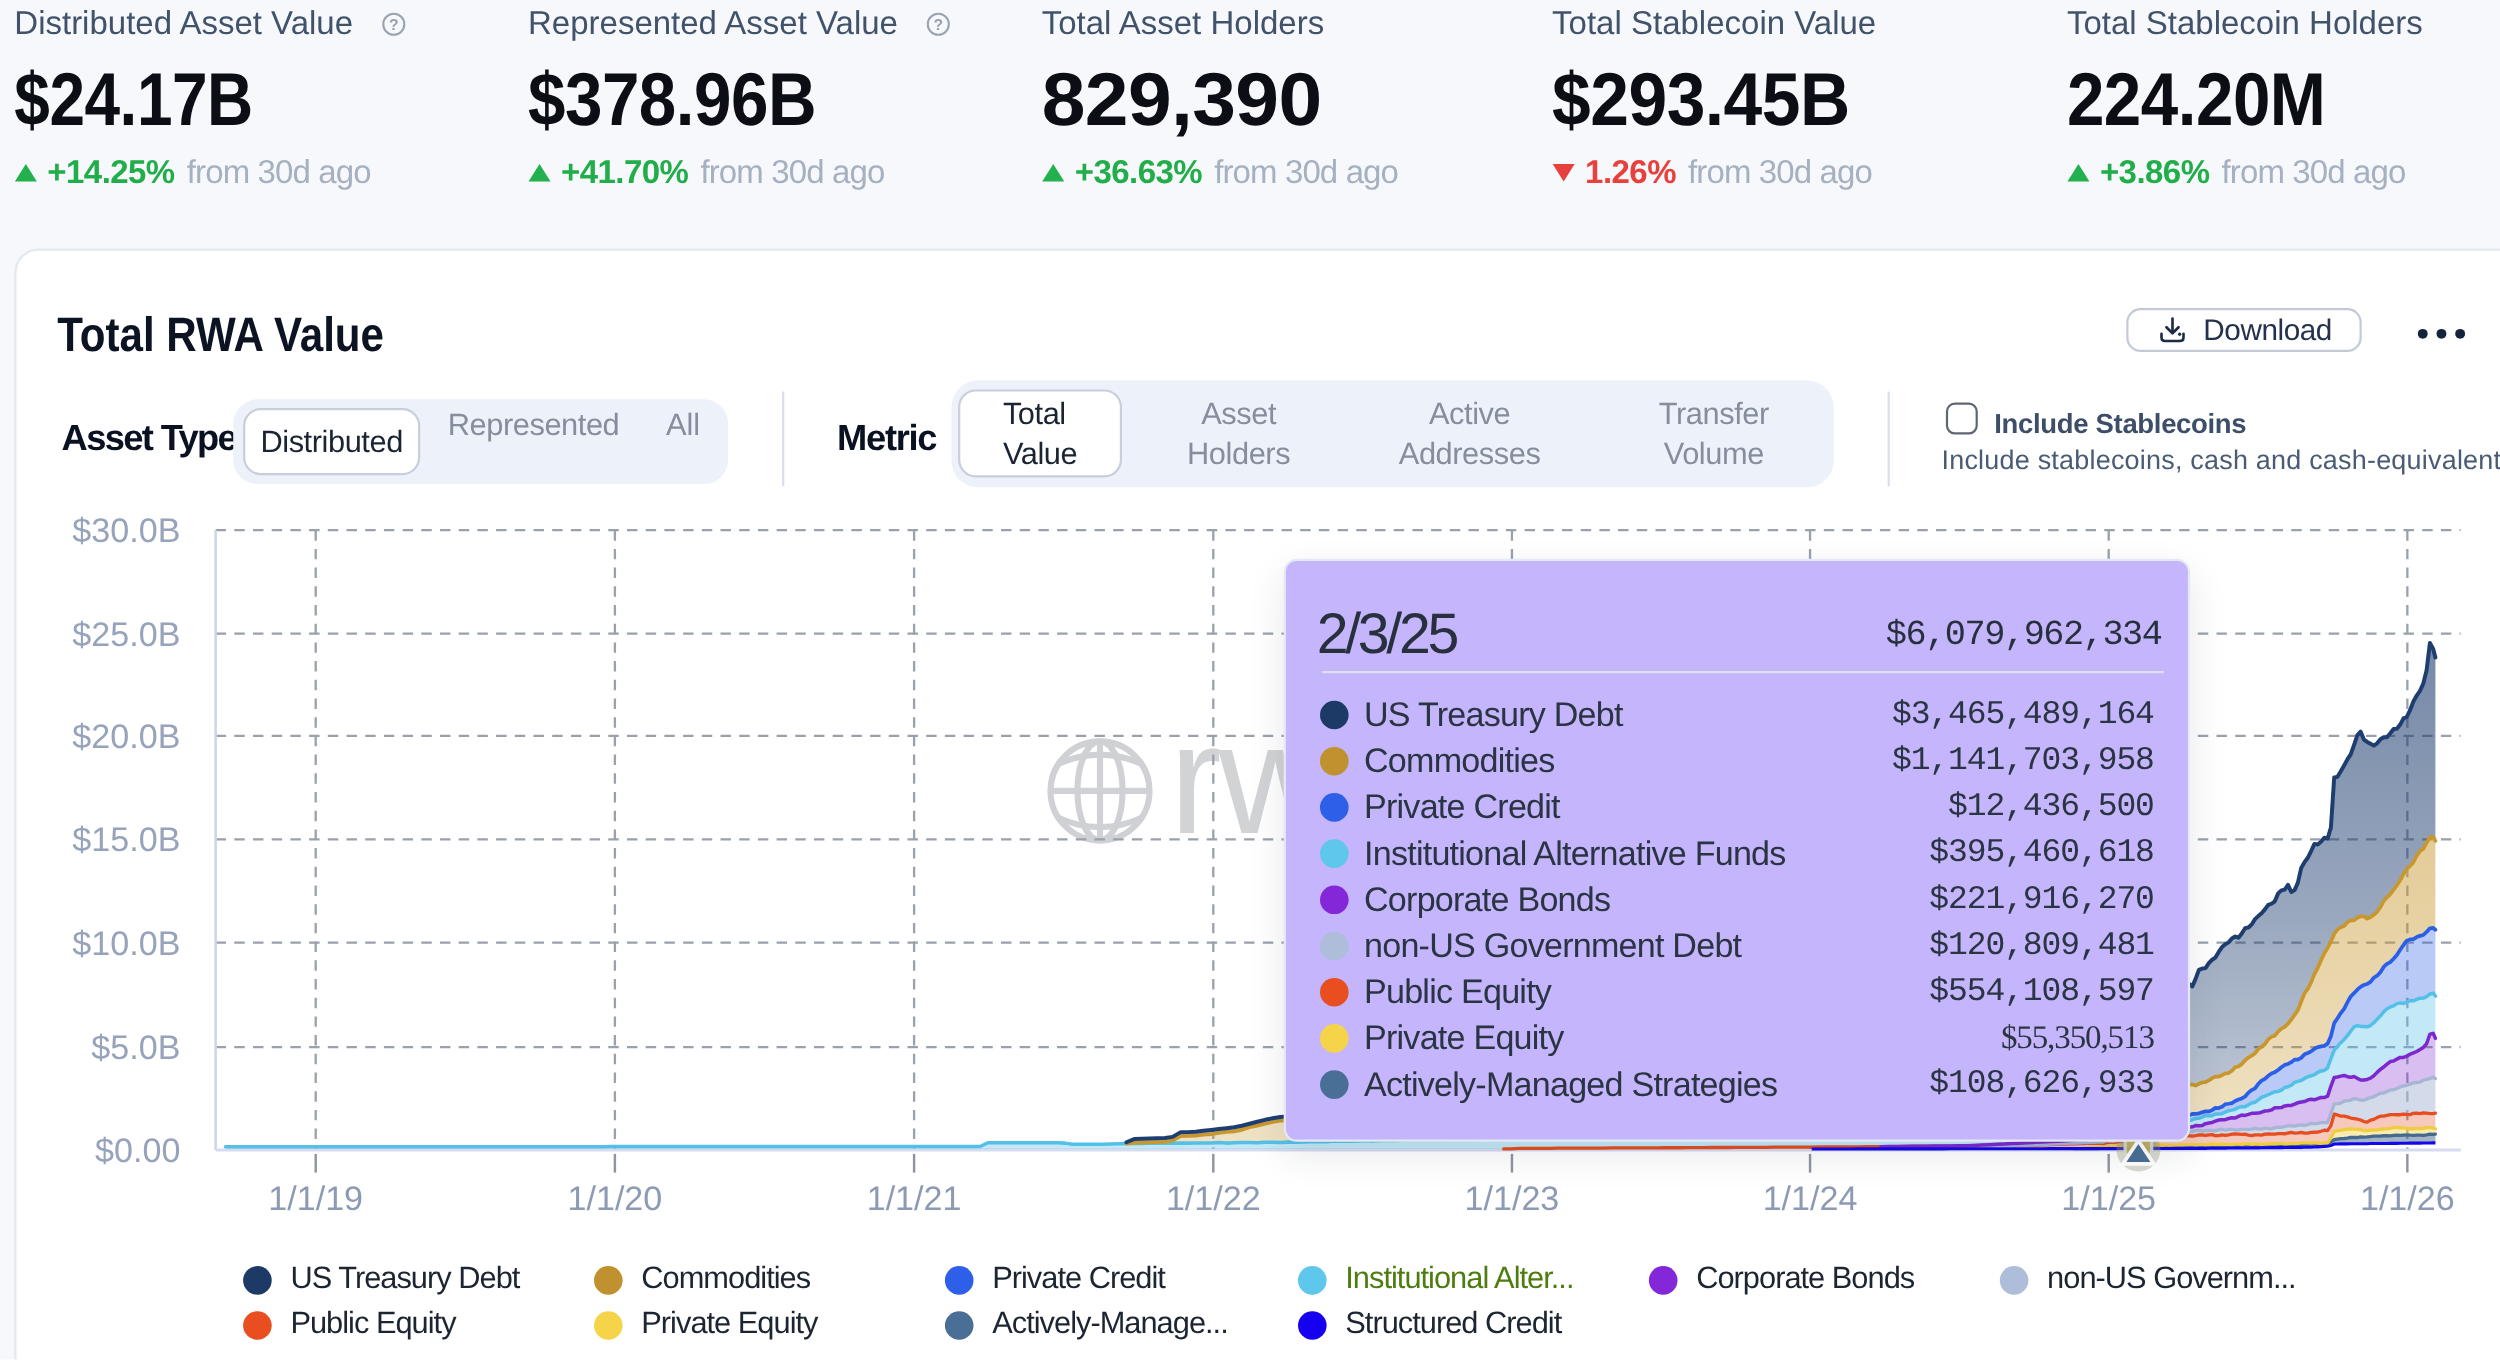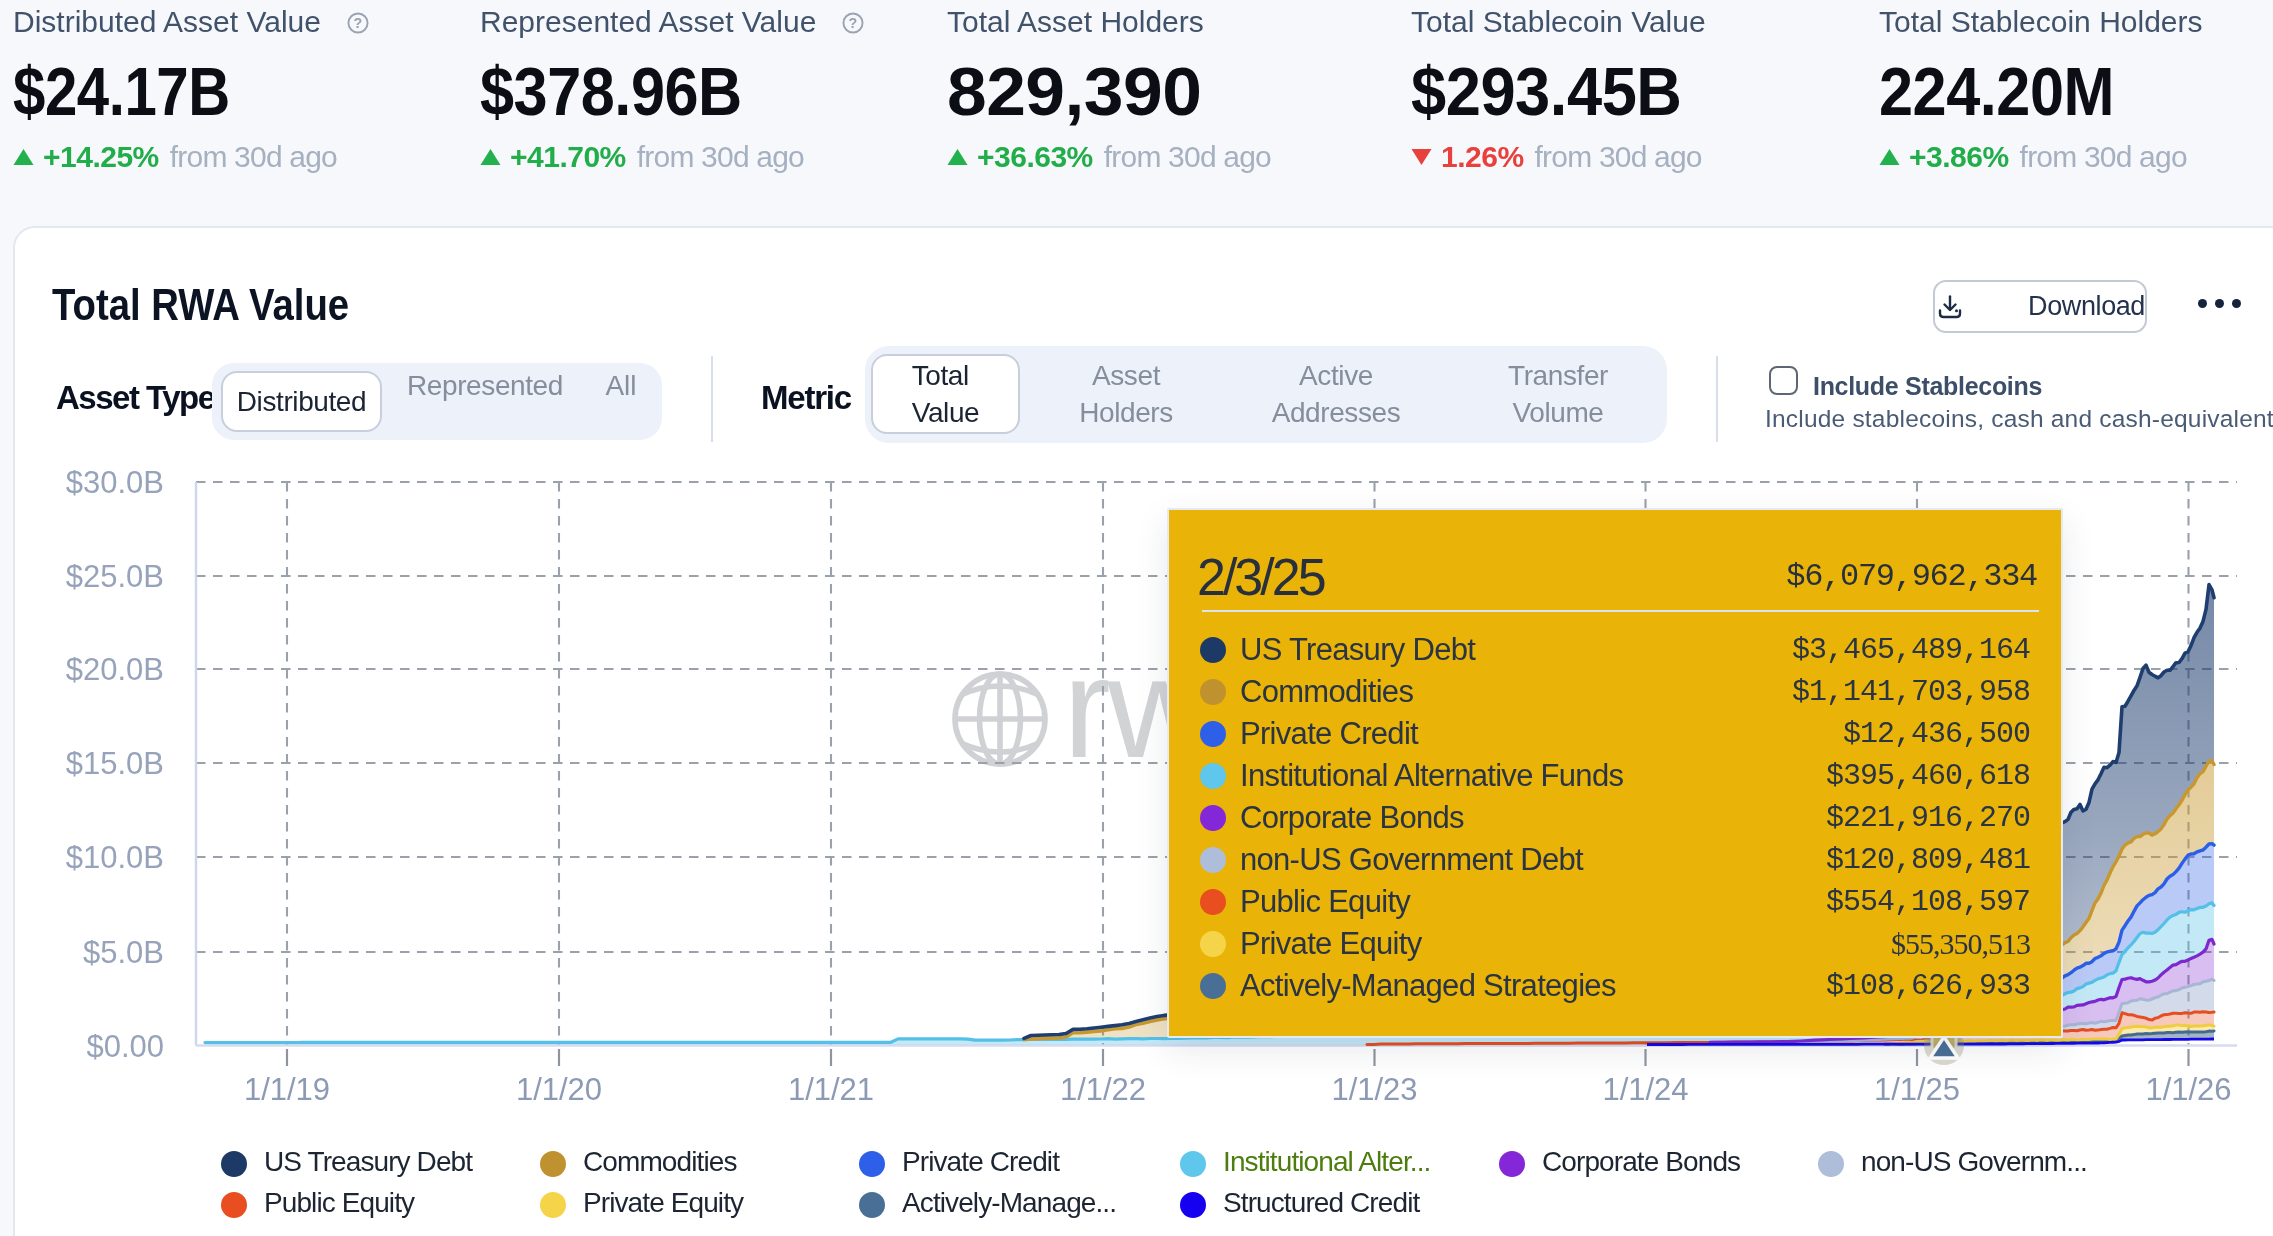--- a/index.html
+++ b/index.html
@@ -63,21 +63,21 @@
       <svg width="21" height="18" viewBox="0 0 21 18" style="margin-right:9px">
         <path d="M10.5 1 L20.5 17 L0.5 17 Z" fill="#22b14c"></path>
       </svg>
       <span style="font-size:30px;font-weight:700;letter-spacing:-0.5px;color:#21ad4a">+3.86%</span>
       <span style="font-size:30px;letter-spacing:-0.8px;color:#a5b0c0;margin-left:11px">from 30d ago</span>
     </div>
 </div>
 
 <div style="position:absolute;left:13px;top:226px;width:2290px;height:1030px;background:#fff;border:2px solid #e2e7f0;border-radius:22px;box-sizing:border-box"></div>
 <div style="position:absolute;left:52px;top:282px;font-size:44px;font-weight:700;color:#0c1322;line-height:46px;transform:scaleX(0.87);transform-origin:0 0;white-space:nowrap">Total RWA Value</div>
-<div style="position:absolute;left:1933px;top:280px;width:214px;height:53px;border:2px solid #c3cad6;border-radius:13px;background:#fff;box-sizing:border-box;display:flex;align-items:center;justify-content:space-between">
+<div style="position:absolute;left:1933px;top:280px;width:214px;height:40px;border:2px solid #c3cad6;border-radius:13px;background:#fff;box-sizing:border-box;display:flex;align-items:center;justify-content:center">
     <svg width="30" height="30" viewBox="0 0 30 30" style="margin-right:13px">
       <g fill="none" stroke="#1d2b44" stroke-width="2.4" stroke-linecap="round" stroke-linejoin="round">
         <path d="M15 4.5 V17.5"></path>
         <path d="M9.5 12.5 L15 18 L20.5 12.5"></path>
         <path d="M5 18.5 V21.5 Q5 25 8.5 25 H21.5 Q25 25 25 21.5 V18.5"></path>
       </g>
       <circle cx="21.5" cy="18.8" r="1.5" fill="#1d2b44"></circle>
     </svg>
     <span style="font-size:27px;font-weight:500;color:#25324d;letter-spacing:-0.4px">Download</span>
   </div>
@@ -191,21 +191,21 @@
 <text x="164" y="1056.5" text-anchor="end" font-size="31" fill="#97a3ba">$0.00</text>
 <text x="287.0" y="1100" text-anchor="middle" font-size="31" fill="#8d9ab4">1/1/19</text>
 <text x="559.0" y="1100" text-anchor="middle" font-size="31" fill="#8d9ab4">1/1/20</text>
 <text x="831.0" y="1100" text-anchor="middle" font-size="31" fill="#8d9ab4">1/1/21</text>
 <text x="1103.0" y="1100" text-anchor="middle" font-size="31" fill="#8d9ab4">1/1/22</text>
 <text x="1374.5" y="1100" text-anchor="middle" font-size="31" fill="#8d9ab4">1/1/23</text>
 <text x="1645.5" y="1100" text-anchor="middle" font-size="31" fill="#8d9ab4">1/1/24</text>
 <text x="1917.0" y="1100" text-anchor="middle" font-size="31" fill="#8d9ab4">1/1/25</text>
 <text x="2188.5" y="1100" text-anchor="middle" font-size="31" fill="#8d9ab4">1/1/26</text>
 </svg>
-<div style="position:absolute;left:1167px;top:508px;width:896px;height:530px;background:#eab308;border:2px solid #e4e9f2;border-radius:2px;box-shadow:0 12px 34px rgba(25,35,70,0.10);box-sizing:border-box">
+<div style="position:absolute;left:1167px;top:508px;width:824px;height:530px;background:#c4b5fd;border:2px solid #e4e9f2;border-radius:12px;box-shadow:0 12px 34px rgba(25,35,70,0.10);box-sizing:border-box">
 <div style="position:absolute;left:28px;top:41px;font-size:52px;letter-spacing:-3px;color:#28303d;line-height:52px">2/3/25</div>
 <div style="position:absolute;right:24px;top:50px;font-family:'Liberation Mono',monospace;font-size:32px;letter-spacing:-1.3px;color:#28303d;line-height:34px">$6,079,962,334</div>
 <div style="position:absolute;left:33px;right:22px;top:100px;border-top:2px solid #dde3ee"></div>
 <div style="position:absolute;left:31px;top:126.5px;width:26px;height:26px;border-radius:50%;background:#1d3a66"></div>
     <div style="position:absolute;left:71px;top:122.5px;font-size:31px;letter-spacing:-0.7px;color:#2a3442;line-height:34px;white-space:nowrap">US Treasury Debt</div>
     <div style="position:absolute;right:31px;top:123.5px;font-family:'Liberation Mono',monospace;font-size:30px;letter-spacing:-1px;color:#2a3442;line-height:32px;white-space:nowrap">$3,465,489,164</div>
     <div style="position:absolute;left:31px;top:168.5px;width:26px;height:26px;border-radius:50%;background:#c0922f"></div>
     <div style="position:absolute;left:71px;top:164.5px;font-size:31px;letter-spacing:-0.7px;color:#2a3442;line-height:34px;white-space:nowrap">Commodities</div>
     <div style="position:absolute;right:31px;top:165.5px;font-family:'Liberation Mono',monospace;font-size:30px;letter-spacing:-1px;color:#2a3442;line-height:32px;white-space:nowrap">$1,141,703,958</div>
     <div style="position:absolute;left:31px;top:210.6px;width:26px;height:26px;border-radius:50%;background:#2e5fe8"></div>

